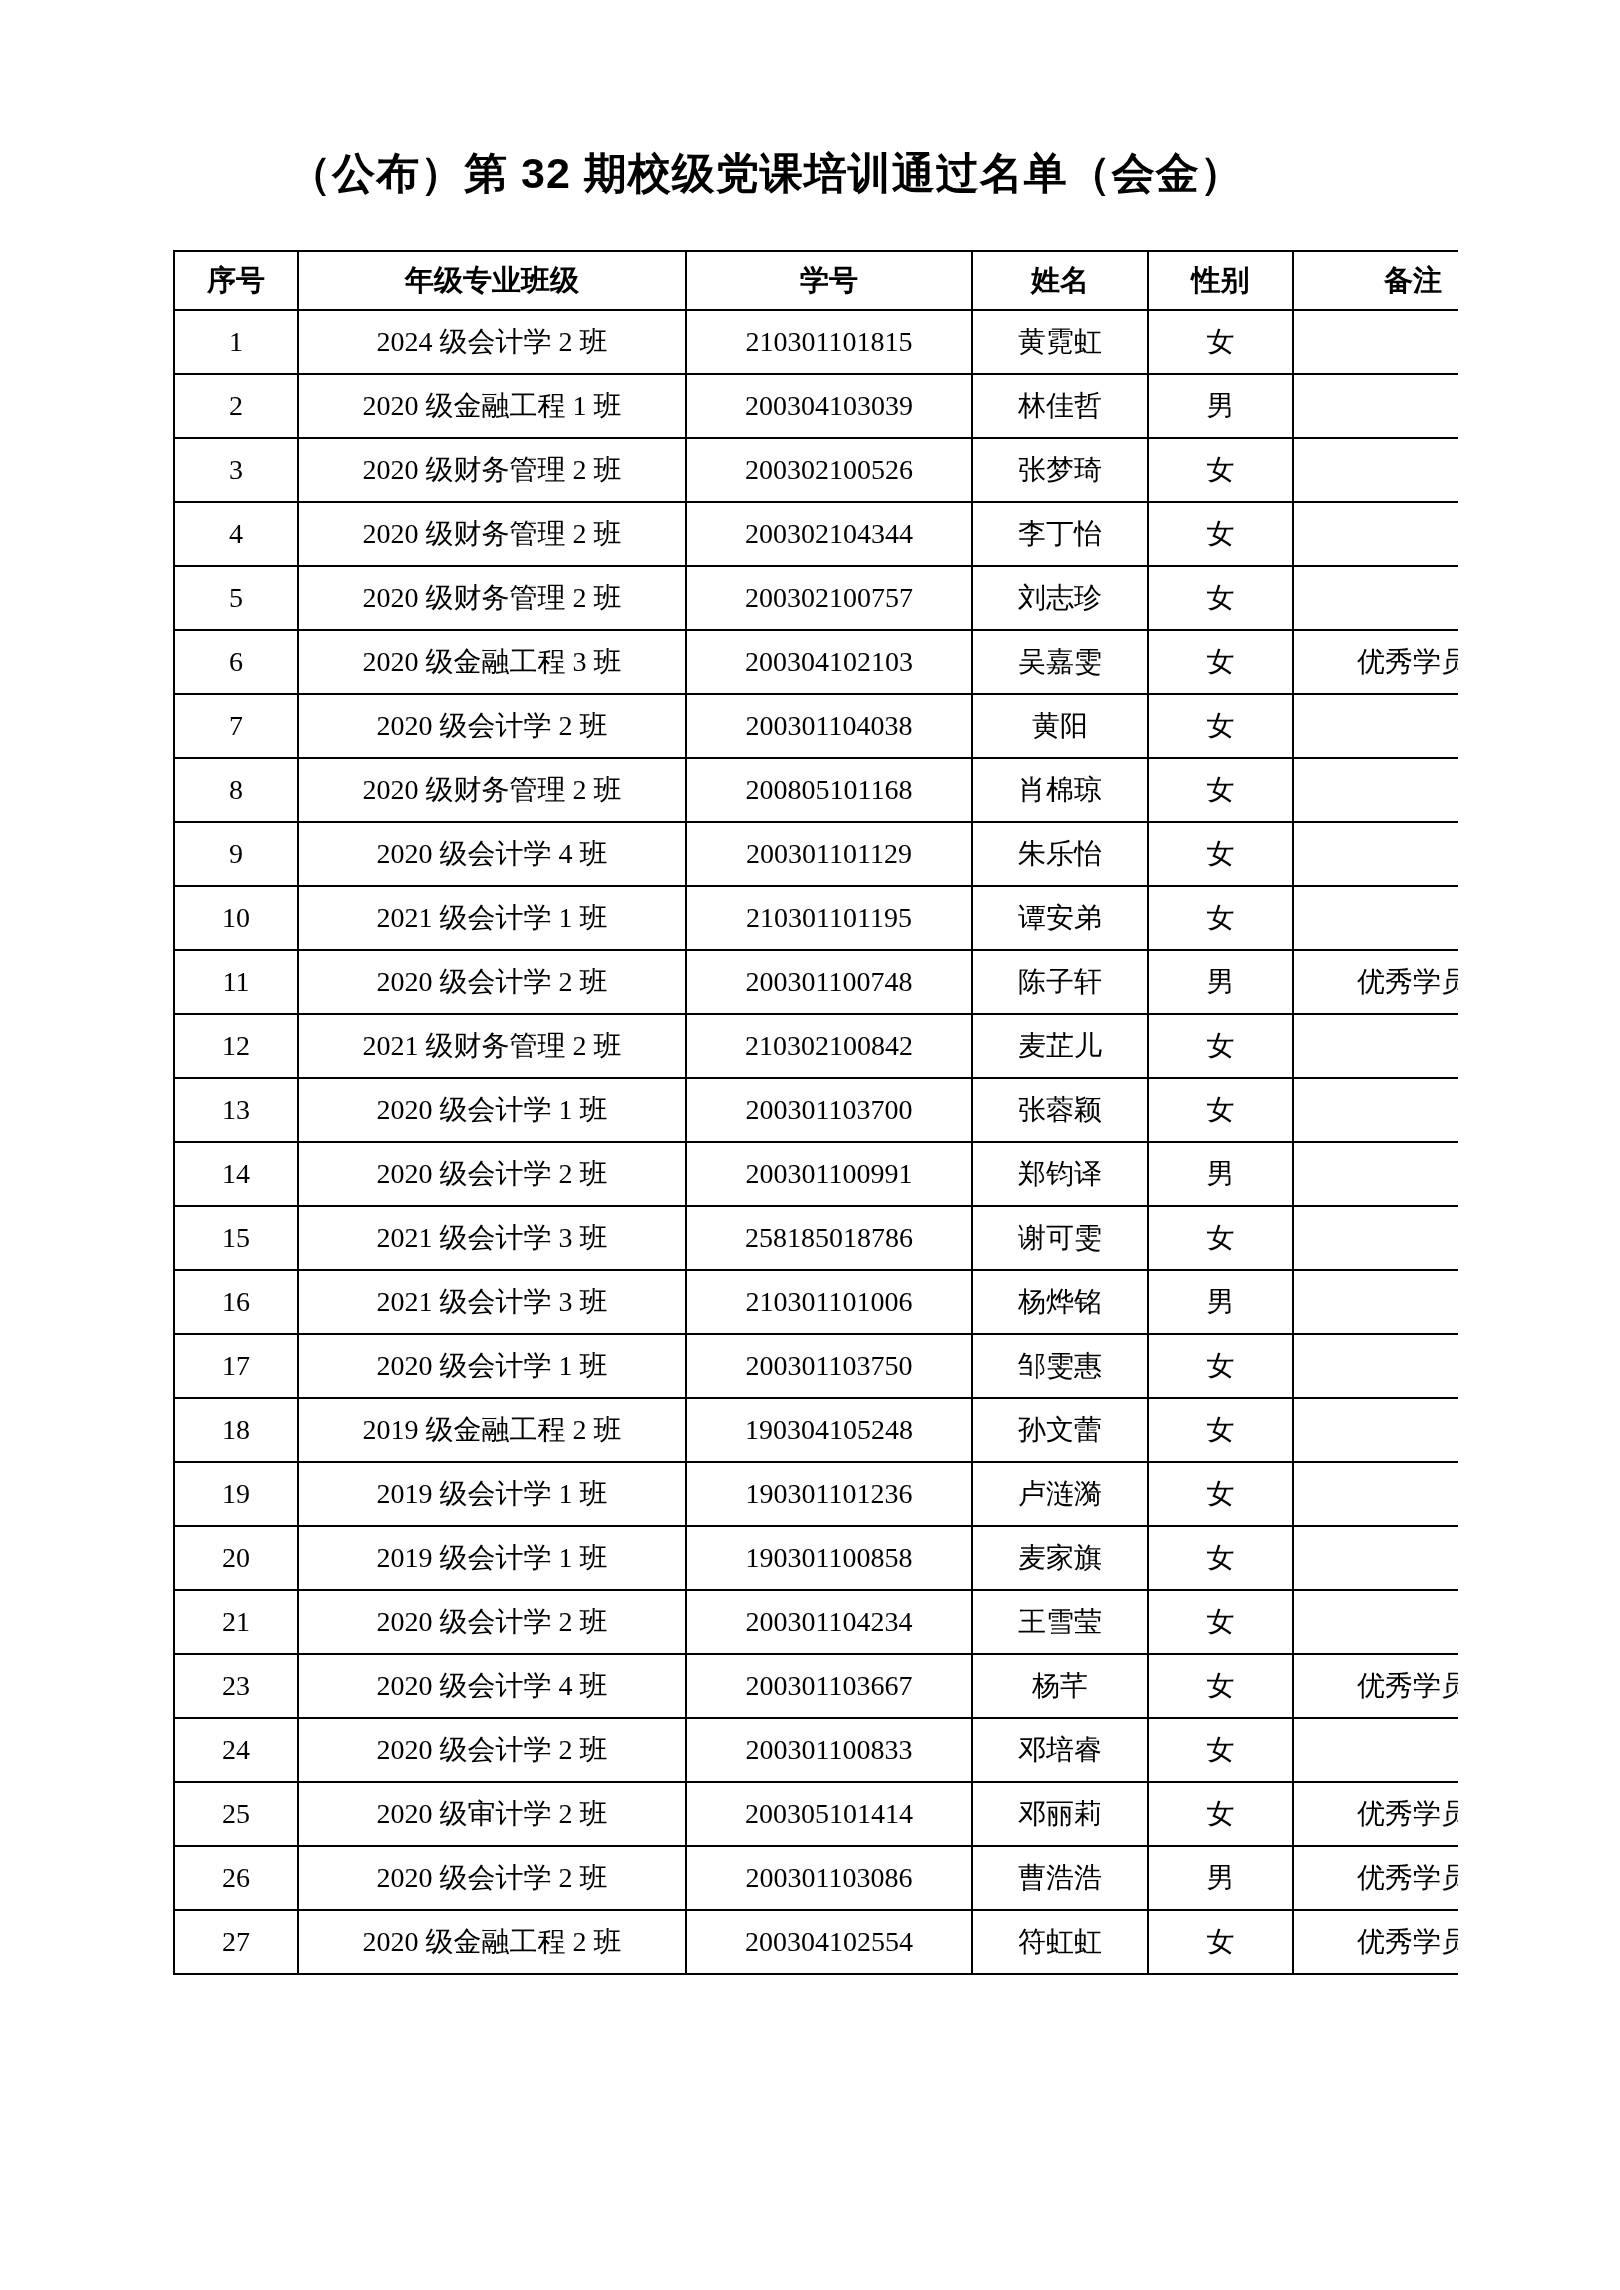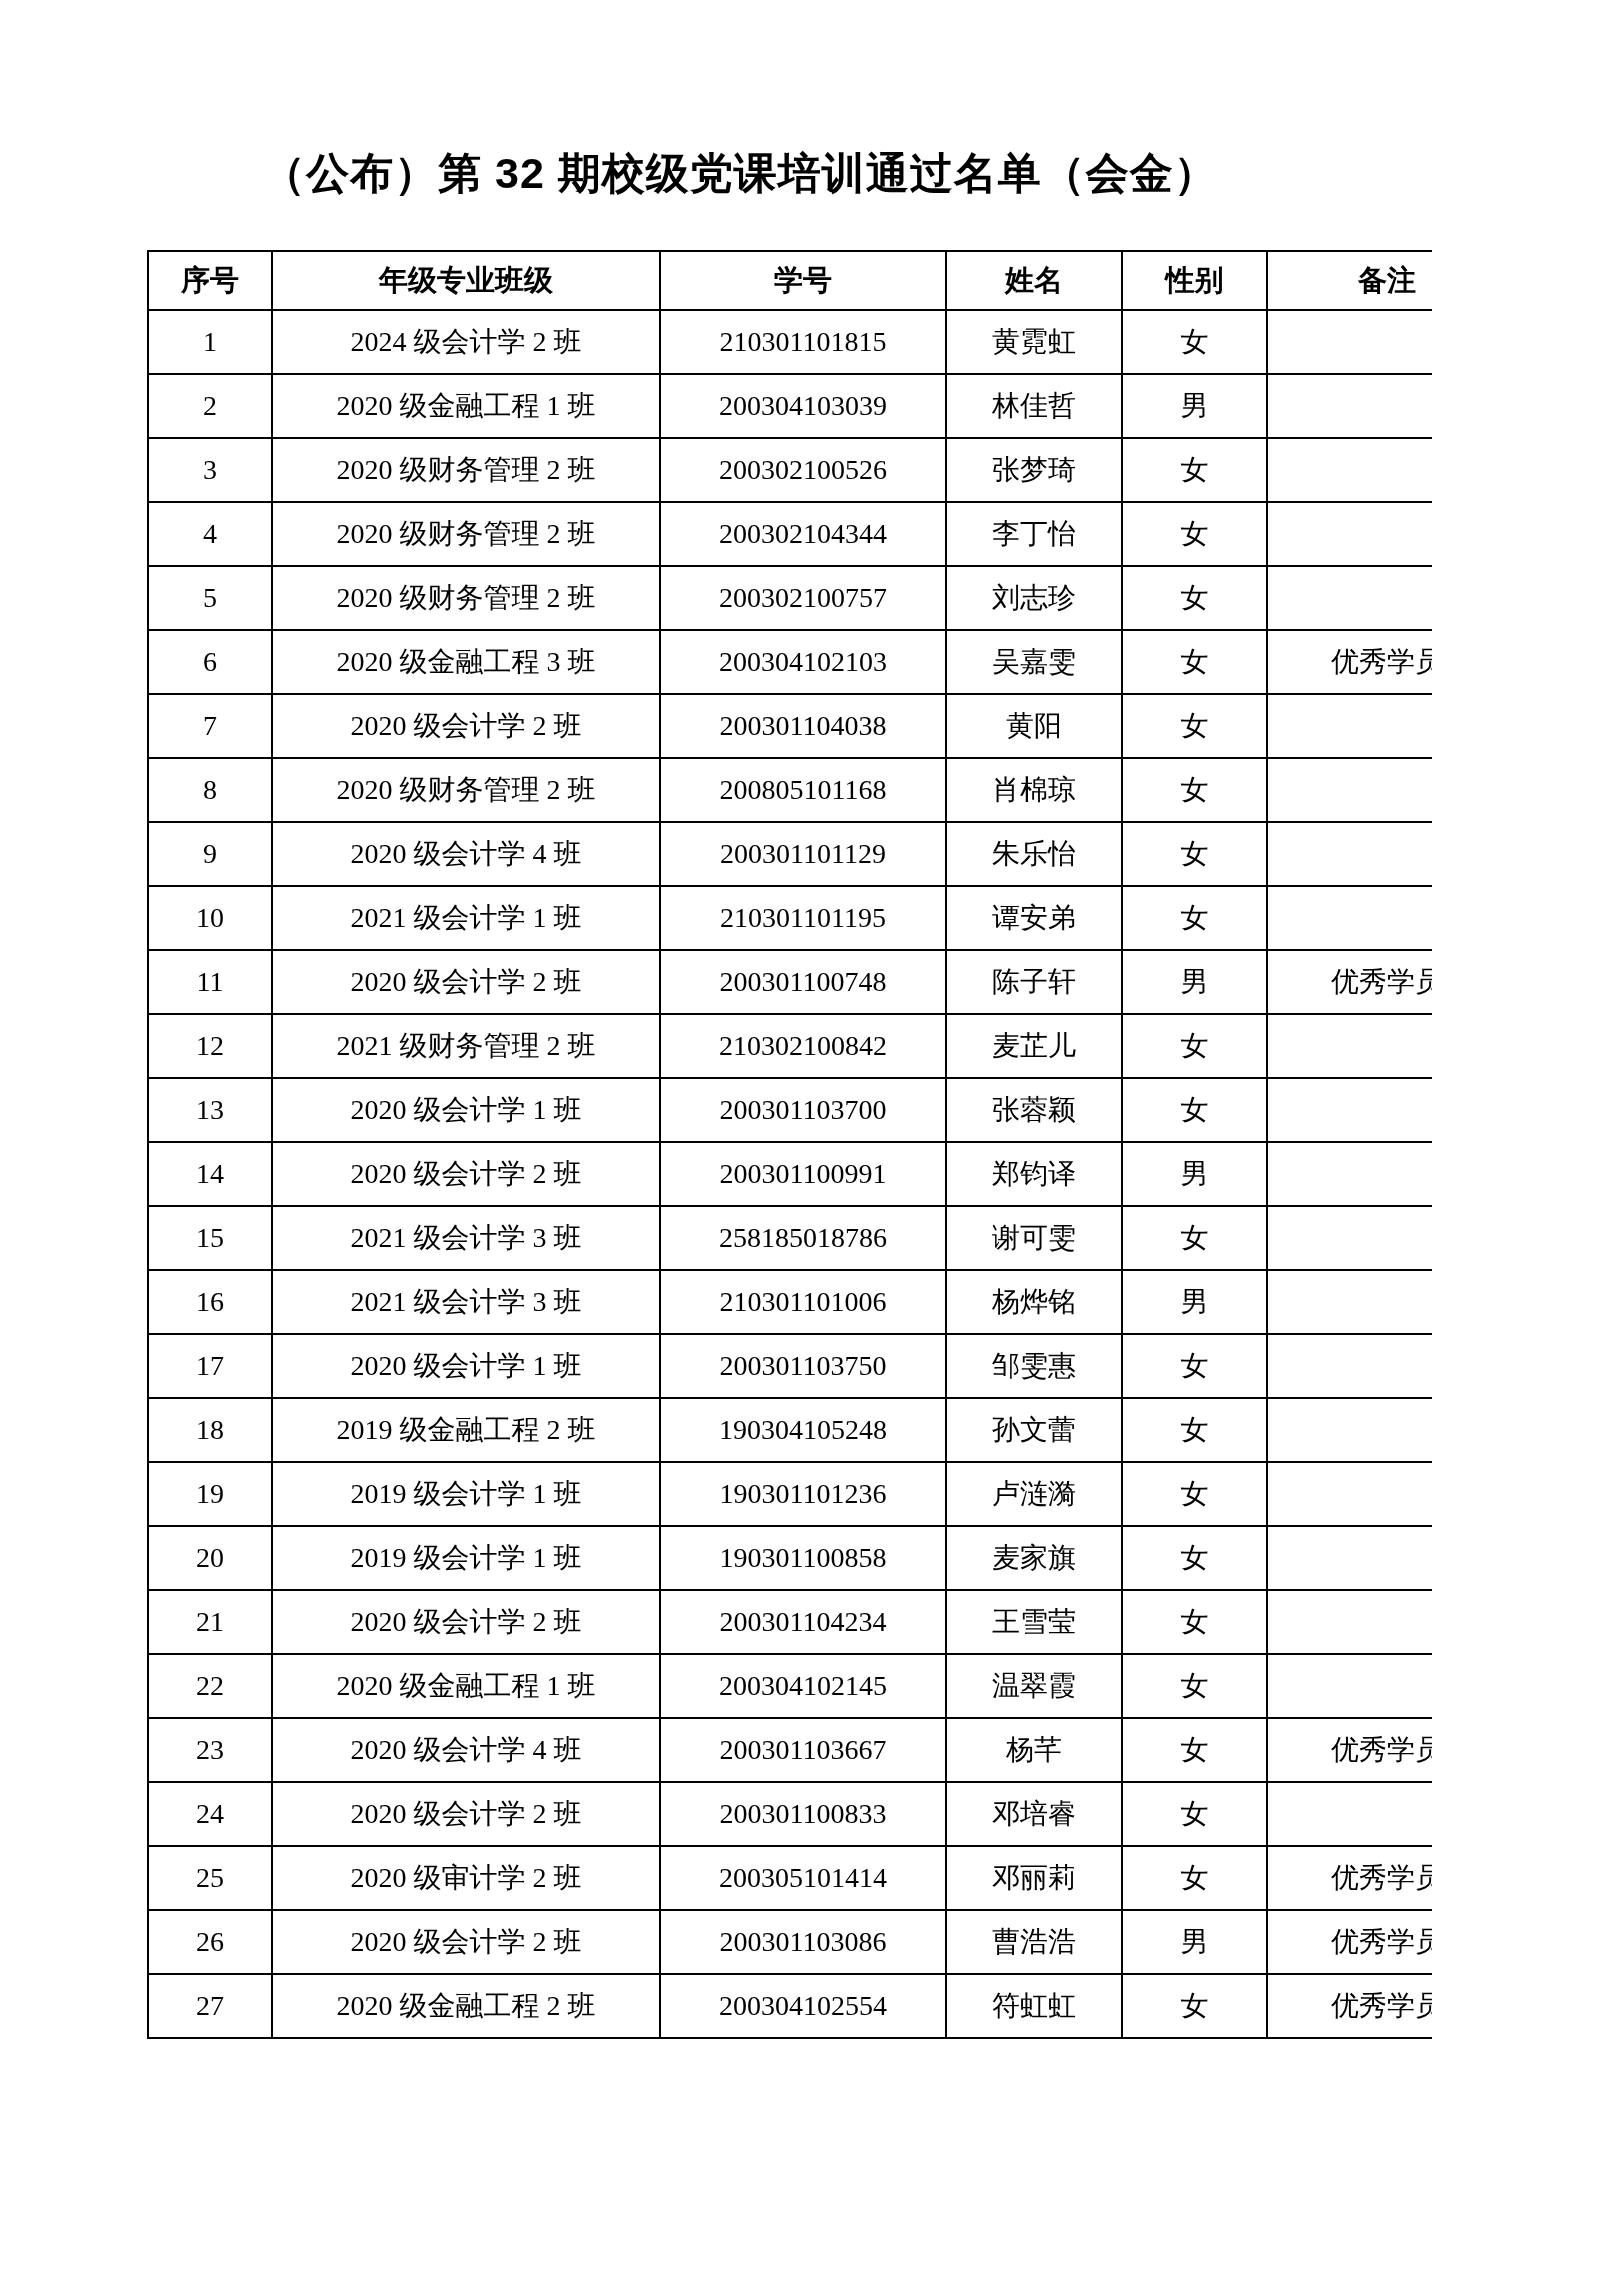--- a/index.html
+++ b/index.html
@@ -8,20 +8,21 @@
     background: #ffffff;
   }
   .page {
     position: relative;
     width: 1432px;
     height: 2291px;
     background: #ffffff;
     color: #000000;
     font-family: "Liberation Serif", serif;
     overflow: hidden;
+    margin-left: 26px;
   }
   .title {
     margin: 0;
     padding-top: 145px;
     width: 1480px;
     text-align: center;
     font-family: "Liberation Sans", sans-serif;
     font-weight: bold;
     font-size: 43px;
     letter-spacing: 1px;
@@ -252,28 +253,20 @@
         </tr>
         <tr>
           <td class="c-no">21</td>
           <td class="c-class">2020 级会计学 2 班</td>
           <td class="c-student-id">200301104234</td>
           <td class="c-name">王雪莹</td>
           <td class="c-gender">女</td>
           <td class="c-remark"></td>
         </tr>
         <tr>
-          <td class="c-no">22</td>
-          <td class="c-class">2020 级金融工程 1 班</td>
-          <td class="c-student-id">200304102145</td>
-          <td class="c-name">温翠霞</td>
-          <td class="c-gender">女</td>
-          <td class="c-remark"></td>
-        </tr>
-        <tr>
           <td class="c-no">23</td>
           <td class="c-class">2020 级会计学 4 班</td>
           <td class="c-student-id">200301103667</td>
           <td class="c-name">杨芊</td>
           <td class="c-gender">女</td>
           <td class="c-remark">优秀学员</td>
         </tr>
         <tr>
           <td class="c-no">24</td>
           <td class="c-class">2020 级会计学 2 班</td>

